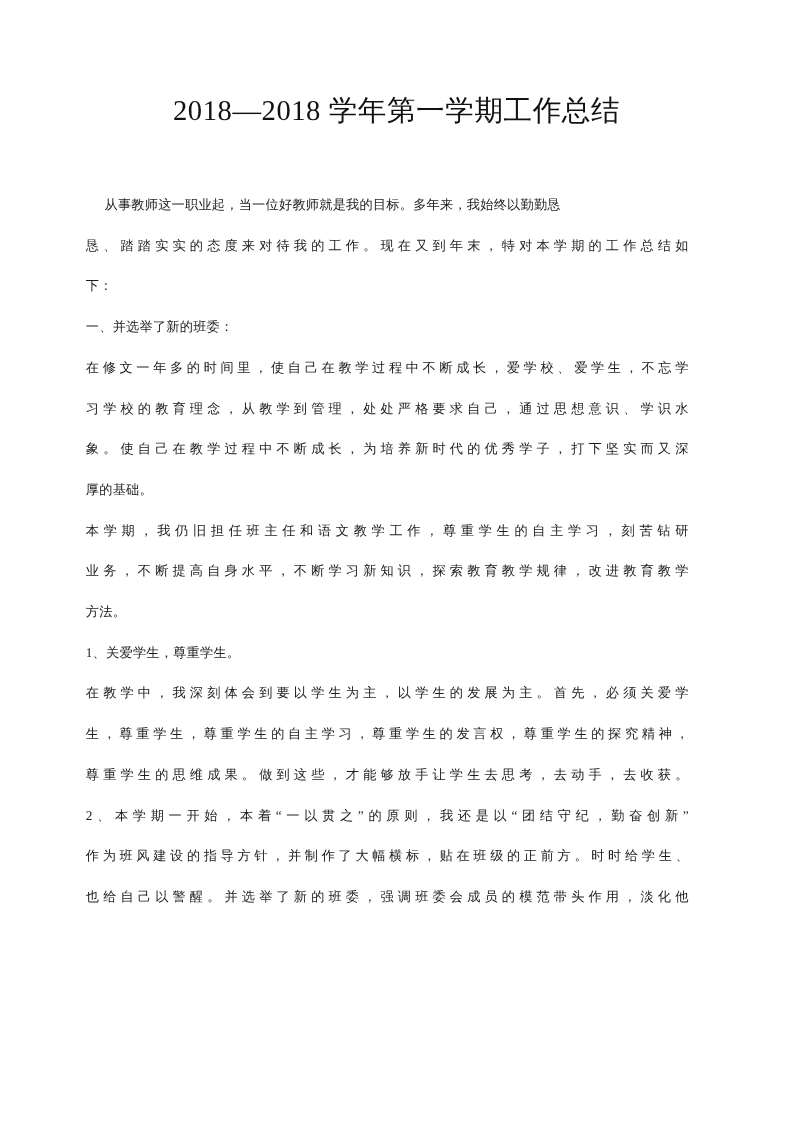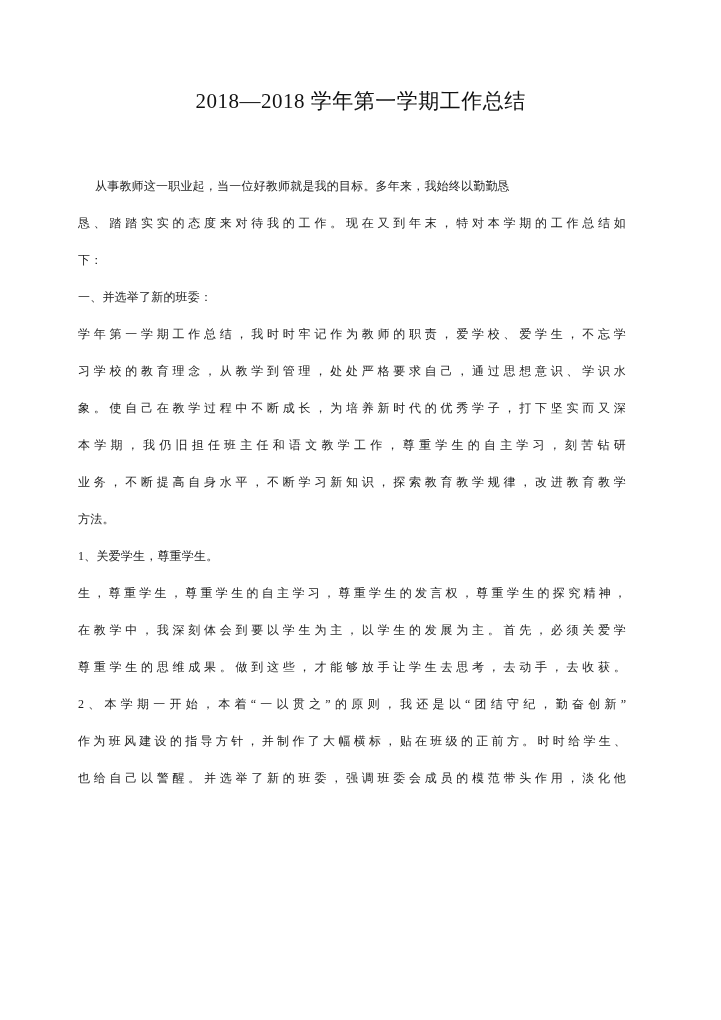--- a/index.html
+++ b/index.html
@@ -19,21 +19,21 @@
     background: #ffffff;
     overflow: hidden;
     box-sizing: border-box;
   }
   .doc-title {
     position: absolute;
     top: 84px;
     left: 0;
     width: 721px;
     text-align: center;
-    font-size: 21px;
+    font-size: 26px;
     line-height: 34px;
     font-weight: 400;
     letter-spacing: 0.5px;
     color: #111111;
     white-space: nowrap;
   }
   .body-block {
     position: absolute;
     top: 168px;
     left: 78px;
@@ -65,28 +65,29 @@
 
 <div class="page">
 
   <div class="doc-title">2018—2018 学年第一学期工作总结</div>
 
   <div class="body-block">
     <div class="doc-line indent">从事教师这一职业起，当一位好教师就是我的目标。多年来，我始终以勤勤恳</div>
     <div class="doc-line justify">恳、踏踏实实的态度来对待我的工作。现在又到年末，特对本学期的工作总结如</div>
     <div class="doc-line">下：</div>
     <div class="doc-line">一、并选举了新的班委：</div>
-    <div class="doc-line justify">学年第一学期工作总结，我时时牢记作为教师的职责，爱学校、爱学生，不忘学</div>
+    <div class="doc-line justify">在修文一年多的时间里，使自己在教学过程中不断成长，爱学校、爱学生，不忘学</div>
     <div class="doc-line justify">习学校的教育理念，从教学到管理，处处严格要求自己，通过思想意识、学识水</div>
     <div class="doc-line justify">象。使自己在教学过程中不断成长，为培养新时代的优秀学子，打下坚实而又深</div>
+    <div class="doc-line">厚的基础。</div>
     <div class="doc-line justify">本学期，我仍旧担任班主任和语文教学工作，尊重学生的自主学习，刻苦钻研</div>
     <div class="doc-line justify">业务，不断提高自身水平，不断学习新知识，探索教育教学规律，改进教育教学</div>
     <div class="doc-line">方法。</div>
     <div class="doc-line">1、关爱学生，尊重学生。</div>
+    <div class="doc-line justify">在教学中，我深刻体会到要以学生为主，以学生的发展为主。首先，必须关爱学</div>
     <div class="doc-line justify tight">生，尊重学生，尊重学生的自主学习，尊重学生的发言权，尊重学生的探究精神，</div>
-    <div class="doc-line justify">在教学中，我深刻体会到要以学生为主，以学生的发展为主。首先，必须关爱学</div>
     <div class="doc-line justify">尊重学生的思维成果。做到这些，才能够放手让学生去思考，去动手，去收获。</div>
     <div class="doc-line justify tight">2、本学期一开始，本着“一以贯之”的原则，我还是以“团结守纪，勤奋创新”</div>
     <div class="doc-line justify tight">作为班风建设的指导方针，并制作了大幅横标，贴在班级的正前方。时时给学生、</div>
     <div class="doc-line justify">也给自己以警醒。并选举了新的班委，强调班委会成员的模范带头作用，淡化他</div>
   </div>
 
 </div>
 
 </body></html>

